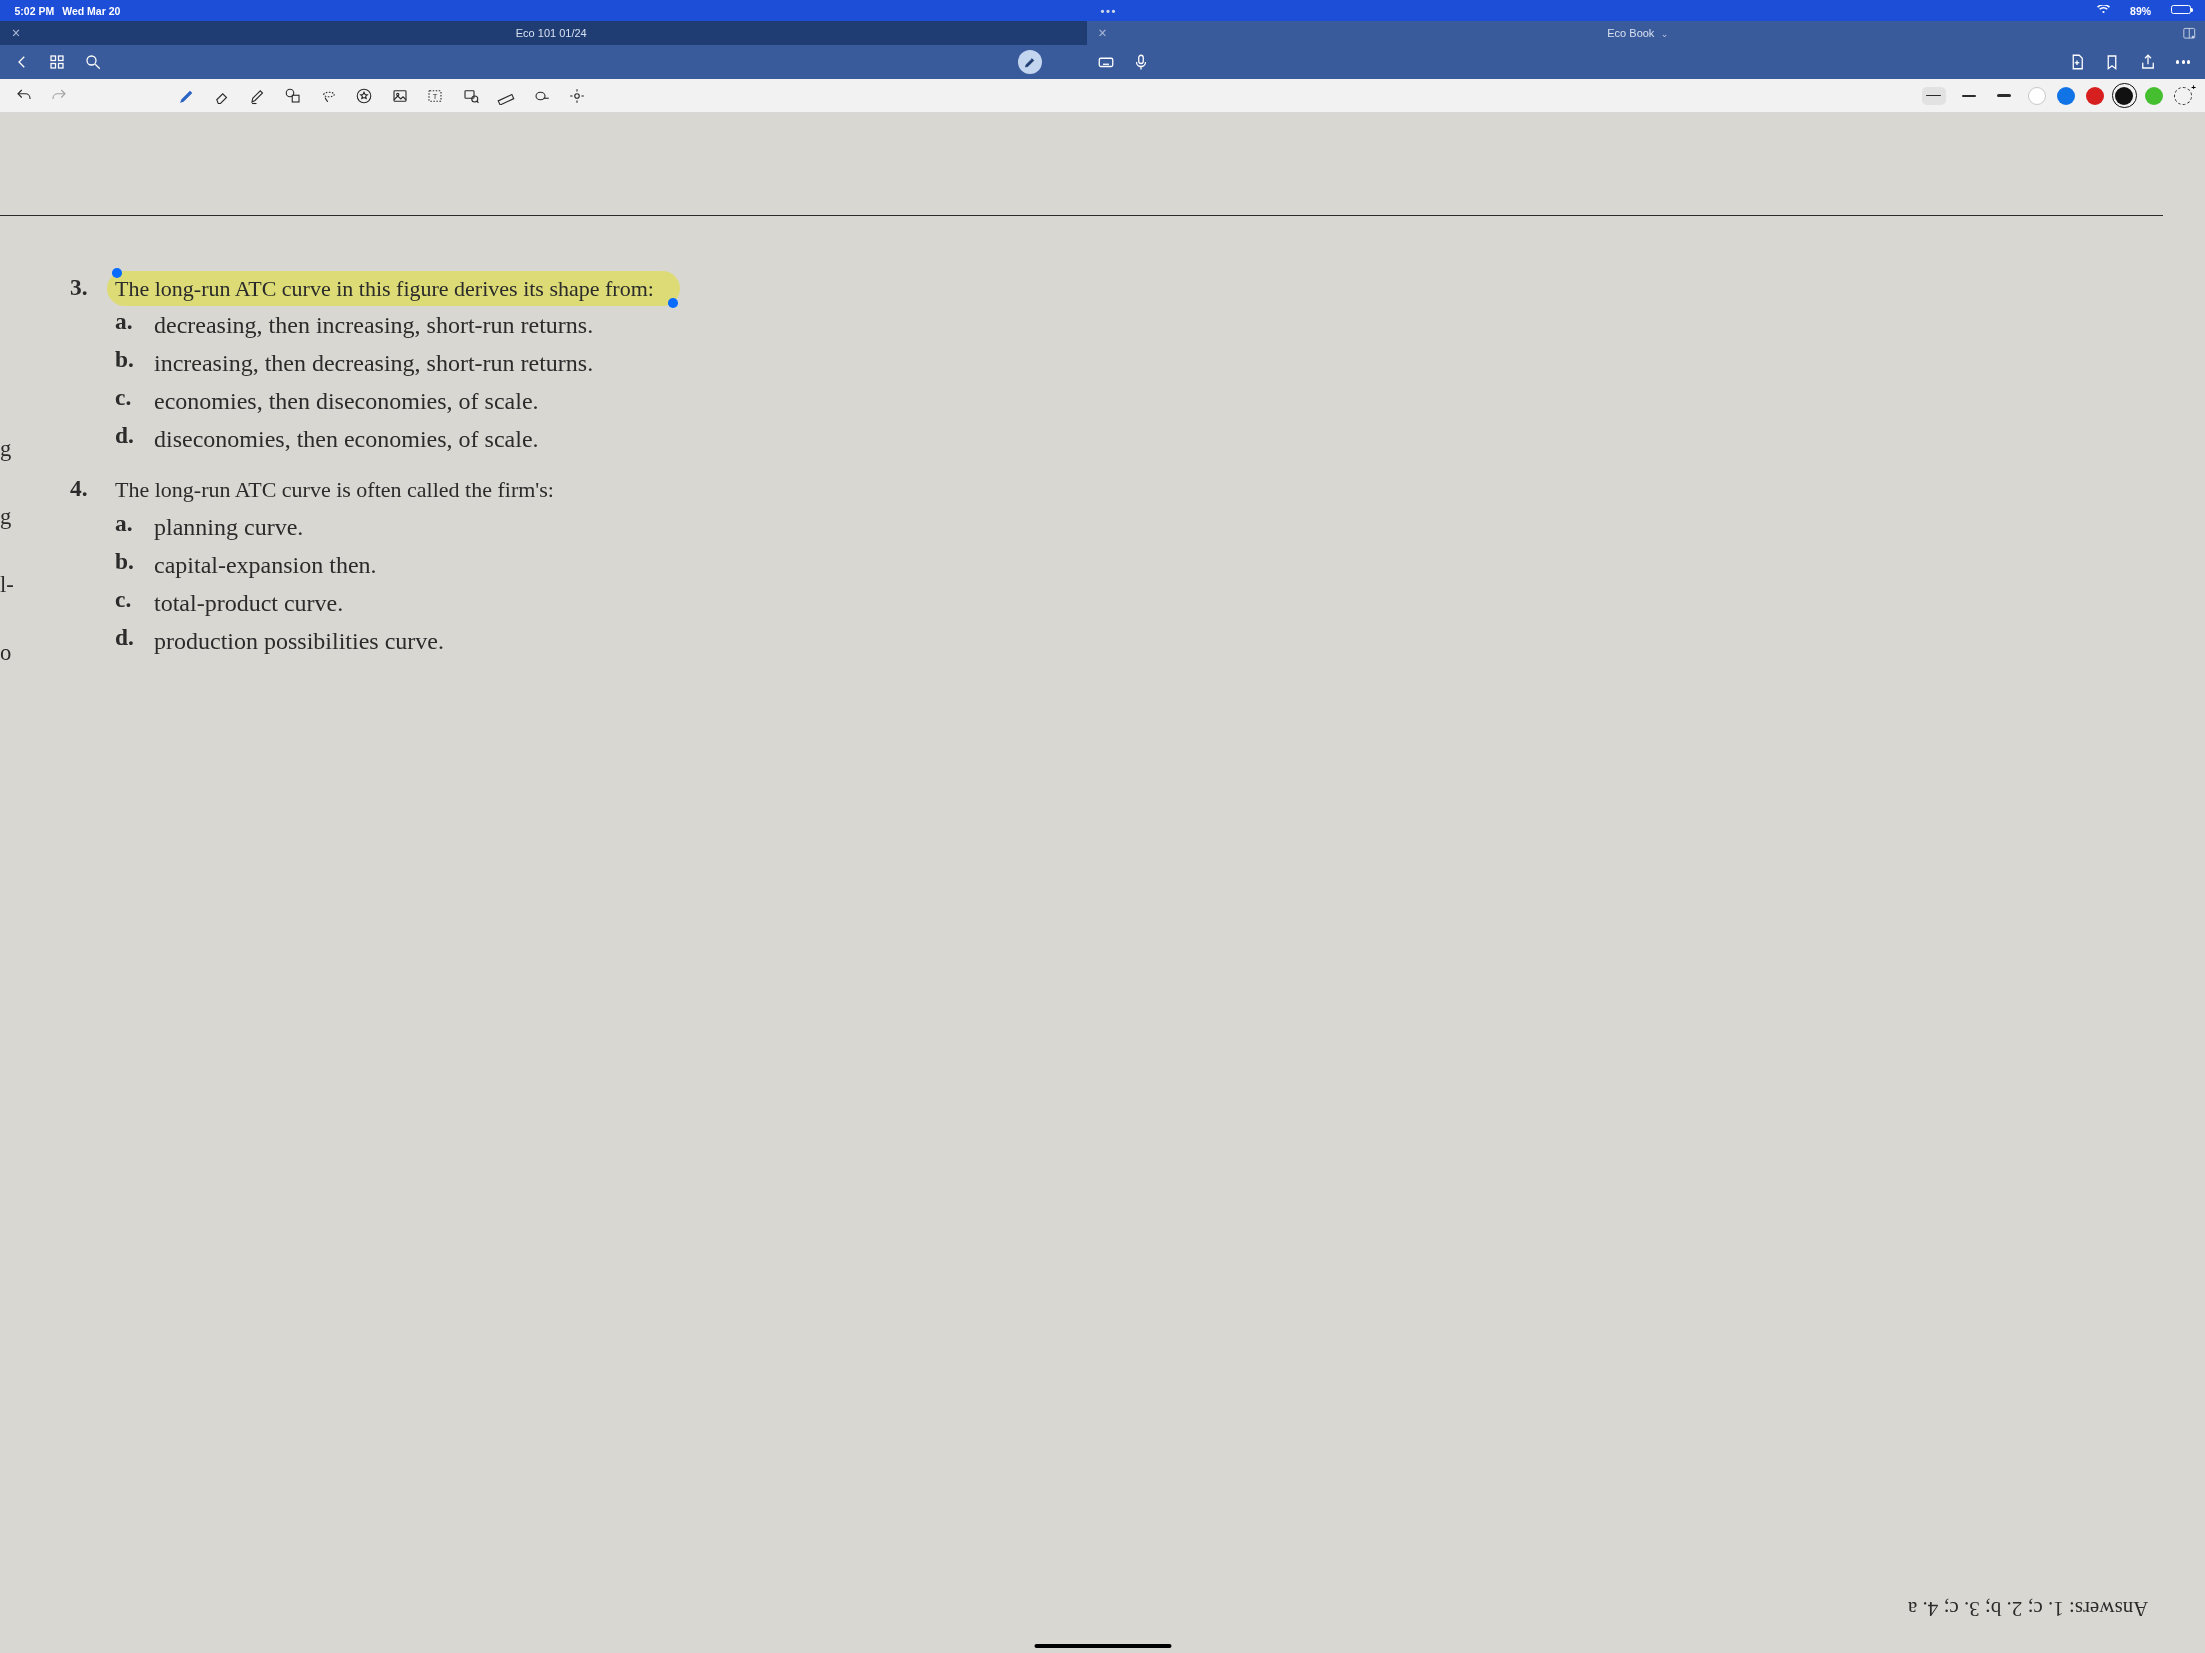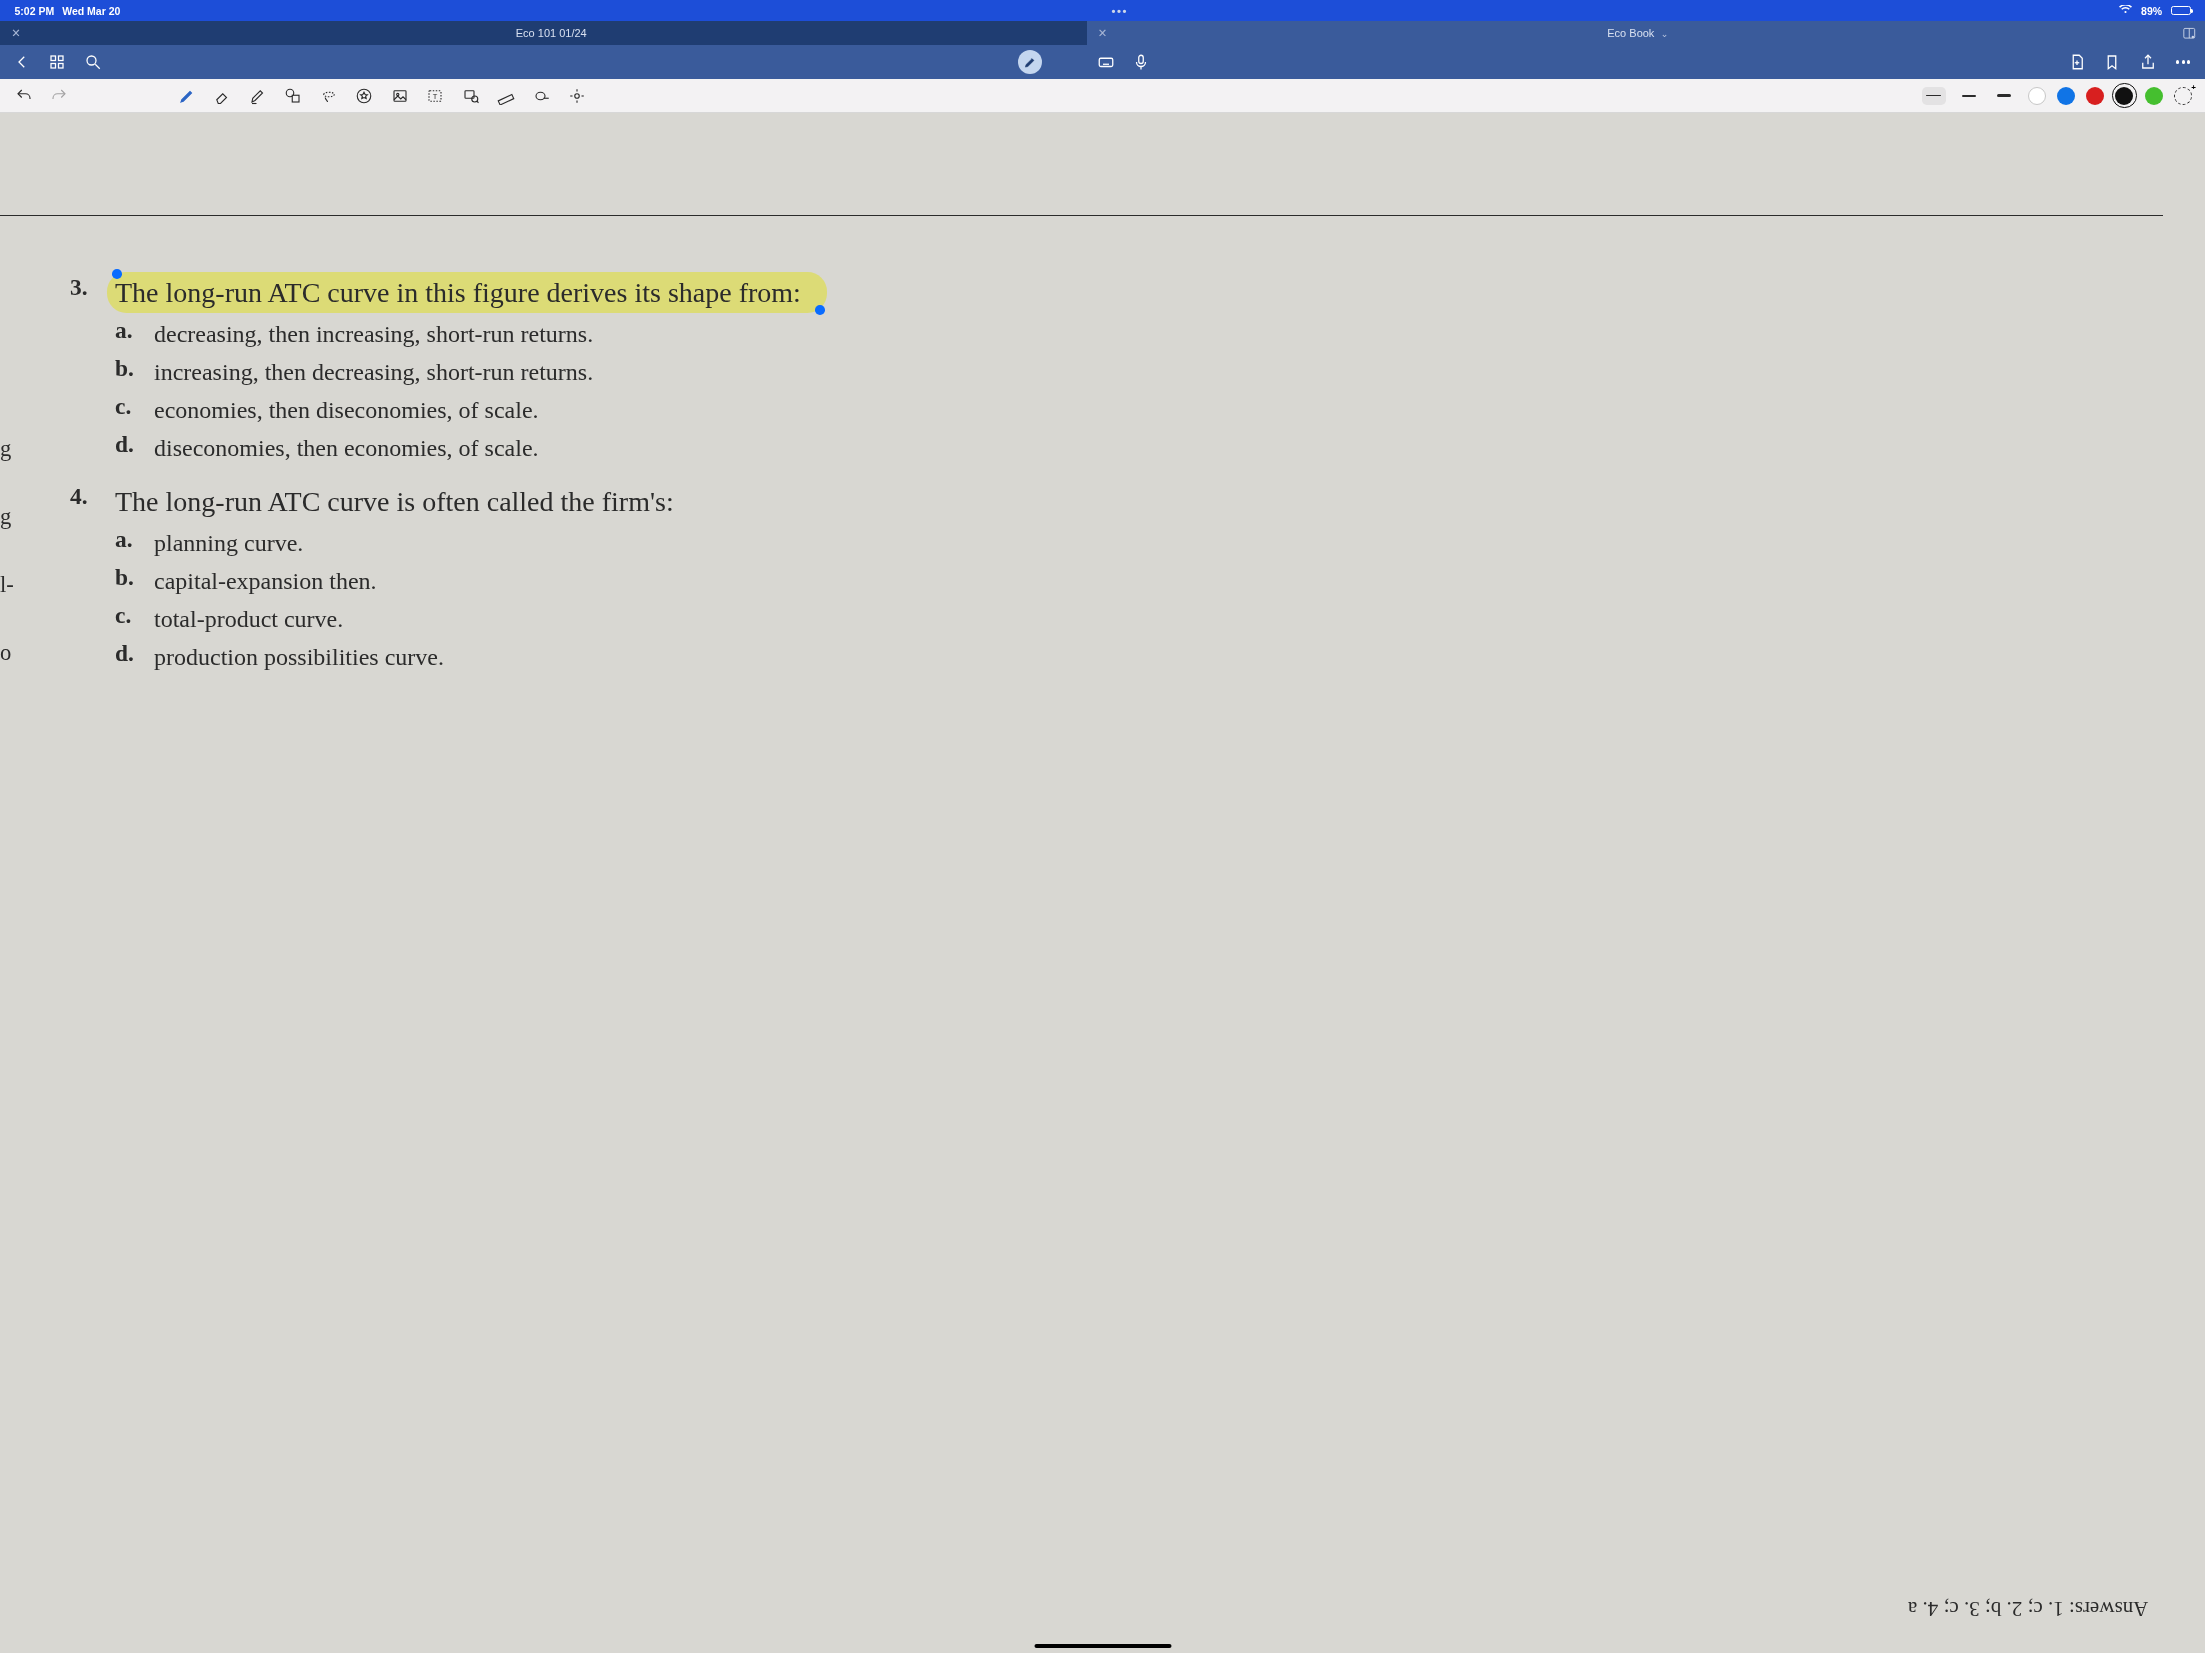--- a/index.html
+++ b/index.html
@@ -12,21 +12,21 @@
     background: #1d4ed8;
     color: #fff;
     display: flex;
     align-items: center;
     padding: 0 14.5px;
     font-size: 10.5px;
     font-weight: 600;
   }
   .status-left { display: flex; gap: 8px; }
   .status-center { flex: 1; text-align: center; letter-spacing: 1.6px; font-size: 11.3px; color: #cdd7ea;}
-  .status-right { display: flex; align-items: center; gap: 9px; }
+  .status-right { display: flex; gap: 20px; }
   .wifi-icon svg { width: 13px; height: 9.7px; fill: #fff; }
   .battery-box {
     width: 19.4px; height: 9.7px; border: 1.1px solid #fff; border-radius: 2.4px;
     position: relative; padding: 1.2px;
   }
   .battery-fill { background: #3fd06f; height: 100%; width: 89%; border-radius: 0.8px; }
   .battery-nub { position: absolute; right: -3.2px; top: 2.4px; width: 1.6px; height: 4px; background: #fff; border-radius: 0 1.6px 1.6px 0;}
 
   
   .tabbar {
@@ -120,21 +120,21 @@
   .content {
     position:absolute;
     left: 70px;
     top: 161px;
     right: 48px;
     font-family: "Times New Roman", serif;
     color: #2b2b2b;
   }
   .qrow { display:flex; margin-bottom: 4.8px; }
   .qnum { font-weight: bold; font-size: 23.4px; width: 45px; flex-shrink:0; }
-  .qtxt { font-size: 28px; flex:1; line-height:1.35; }
+  .qtxt { font-size: 22px; flex:1; line-height:1.35; }
   .optrow { display:flex; margin-bottom: 3.2px; padding-left: 45px;}
   .optlabel { font-weight:bold; font-size:23.4px; width: 39px; flex-shrink:0;}
   .opttxt { font-size:24px; line-height:1.45; }
   .qblock { margin-bottom: 18px; }
 
   .highlight-wrap { position:relative; display:inline; }
   .highlight-bg {
     position:absolute;
     left:-8px; right:-26px; top:-4.8px; bottom:-4.8px;
     background:#dcdb76;

